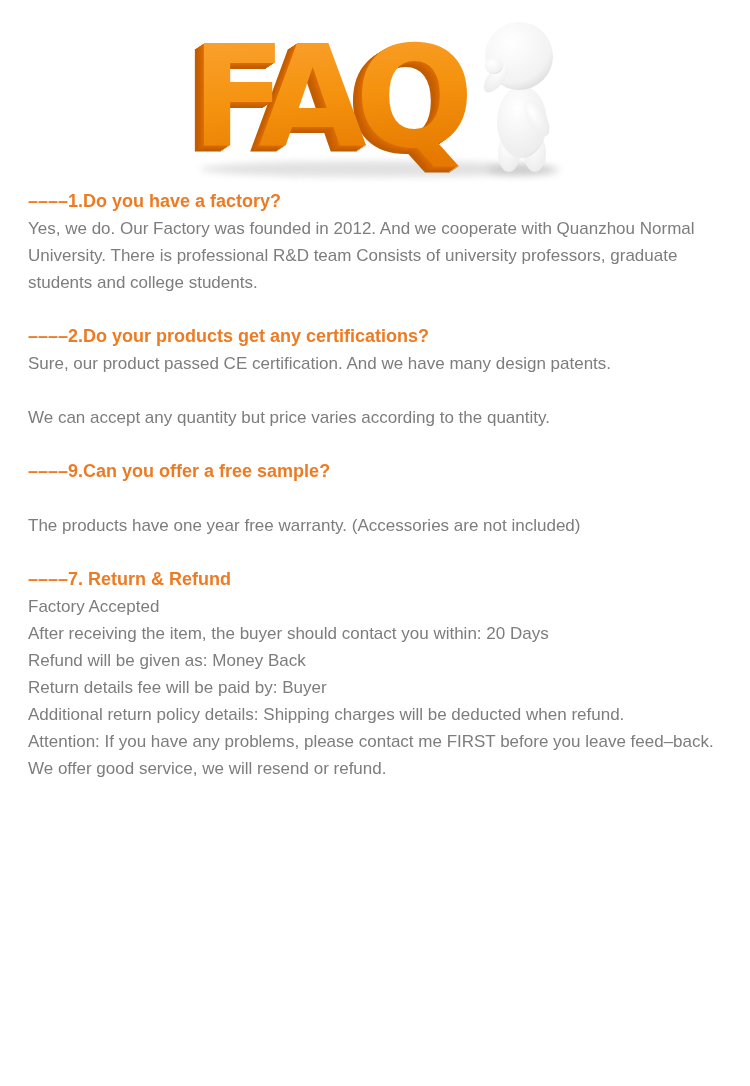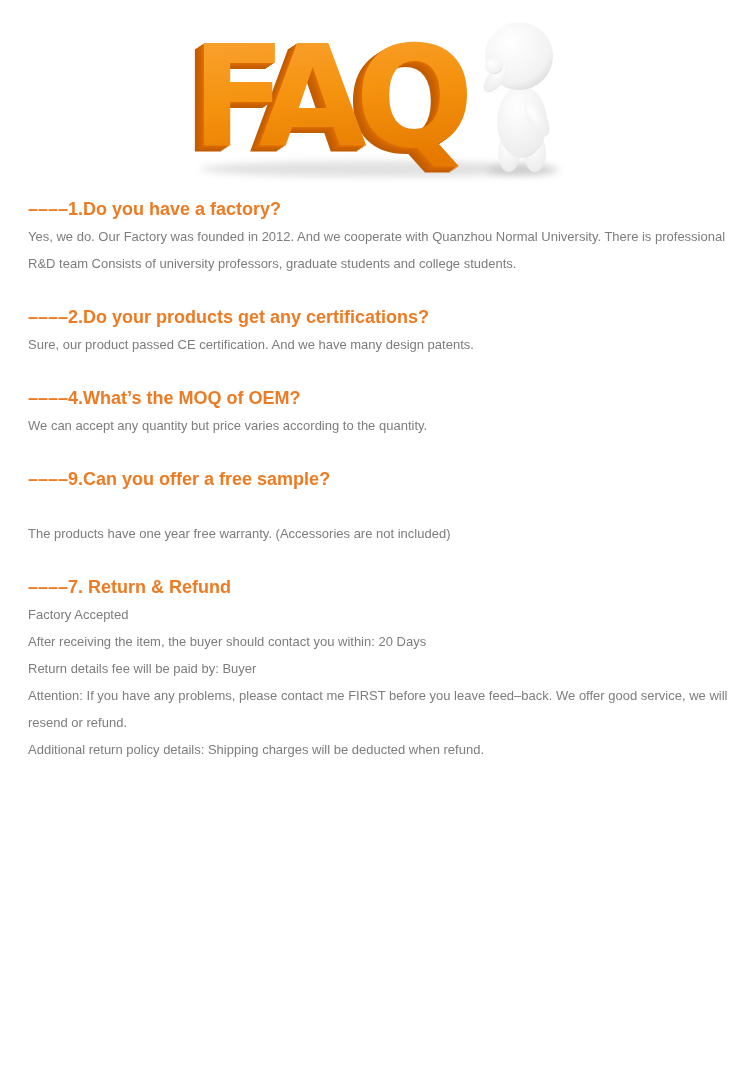--- a/index.html
+++ b/index.html
@@ -16,32 +16,32 @@
   }
   .page{width:750px;min-height:1086px;background:var(--bg);}
   .hero{
     padding-top:6px;
     height:188px;
     display:flex;
     justify-content:center;
     align-items:flex-start;
   }
   .content{padding:0 22px 0 28px;}
-  .faq-section{margin:8px 0 27px 0;}
+  .faq-section{margin:0 0 27px 0;}
   .faq-section:last-child{margin-bottom:0;}
   .question{
     margin:0;
     font-size:18px;
     font-weight:bold;
     line-height:27px;
     color:var(--heading);
   }
   .answer{
     margin:0;
-    font-size:13px;
+    font-size:17px;
     line-height:27px;
     color:var(--body);
   }
 </style>
 </head>
 <body>
 
 <div class="page">
 
   <div class="hero">
@@ -106,35 +106,35 @@
       <p class="answer">Yes, we do. Our Factory was founded in 2012. And we cooperate with Quanzhou Normal University. There is professional R&amp;D team Consists of university professors, graduate students and college students.</p>
     </section>
 
     <section class="faq-section">
       <h3 class="question">––––2.Do your products get any certifications?</h3>
       <p class="answer">Sure, our product passed CE certification. And we have many design patents.</p>
     </section>
 
 
     <section class="faq-section">
-      <h3 class="question">––––4.What’s the MOQ of OEM?</h3>
       <p class="answer">We can accept any quantity but price varies according to the quantity.</p>
     </section>
 
     <section class="faq-section">
       <h3 class="question">––––9.Can you offer a free sample?</h3>
     </section>
 
     <section class="faq-section">
       <p class="answer">The products have one year free warranty. (Accessories are not included)</p>
     </section>
 
     <section class="faq-section">
       <h3 class="question">––––7. Return &amp; Refund</h3>
       <p class="answer">Factory Accepted</p>
       <p class="answer">After receiving the item, the buyer should contact you within: 20 Days</p>
+      <p class="answer">Refund will be given as: Money Back</p>
       <p class="answer">Return details fee will be paid by: Buyer</p>
+      <p class="answer">Additional return policy details: Shipping charges will be deducted when refund.</p>
       <p class="answer">Attention: If you have any problems, please contact me FIRST before you leave feed–back. We offer good service, we will resend or refund.</p>
-      <p class="answer">Additional return policy details: Shipping charges will be deducted when refund.</p>
     </section>
 
   </div>
 </div>
 
 </body></html>

